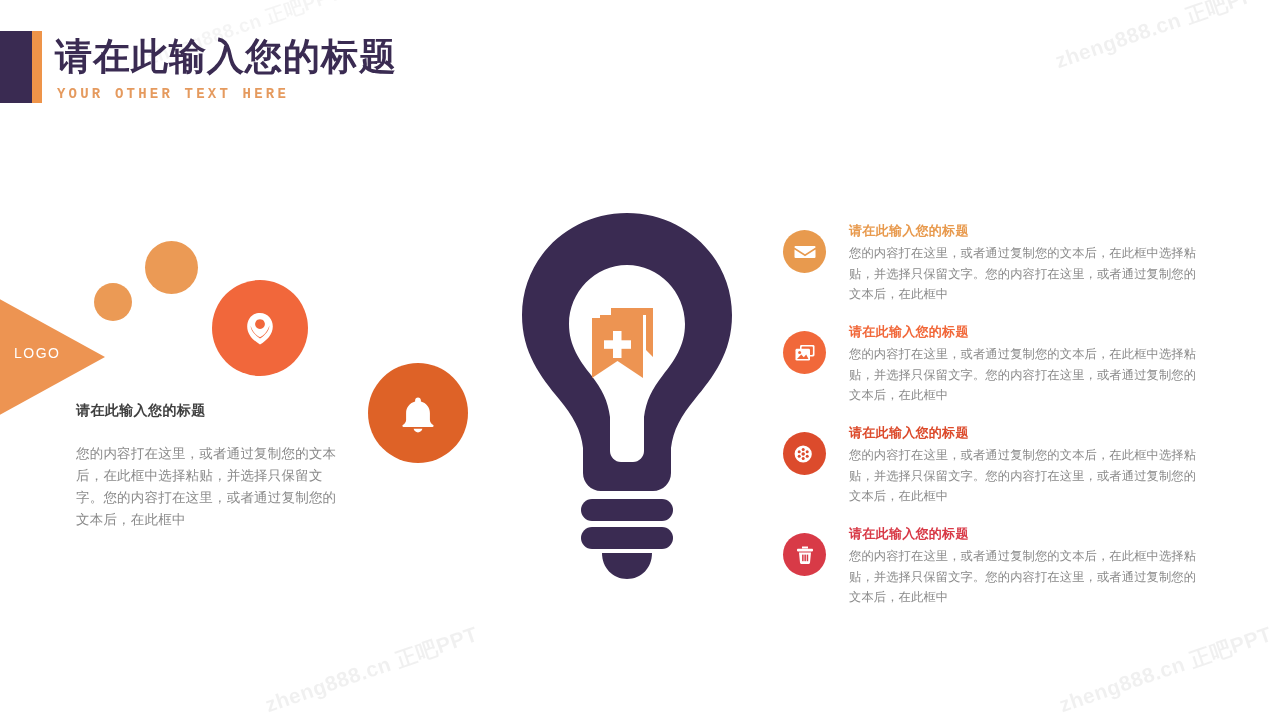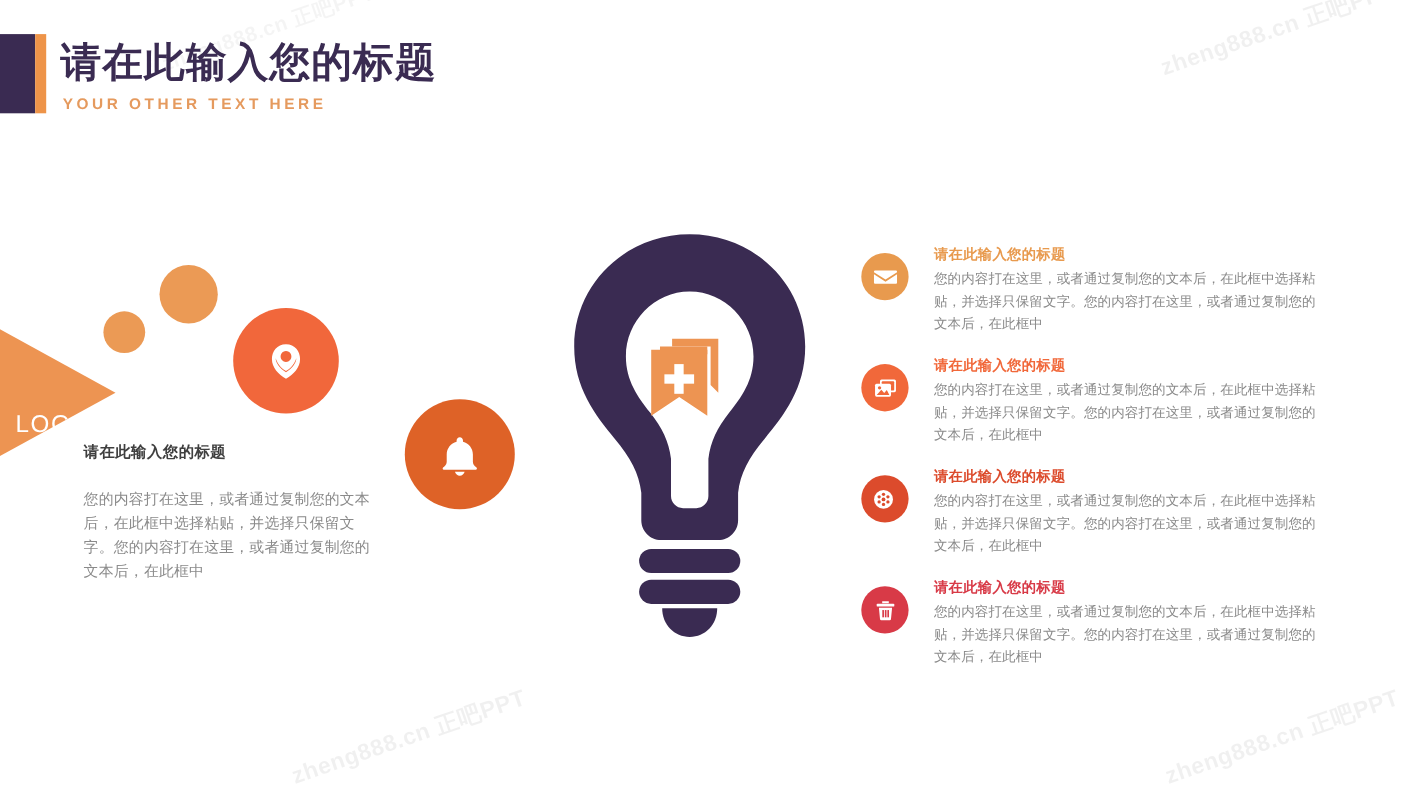--- a/index.html
+++ b/index.html
@@ -48,41 +48,41 @@
   }
   .title-sub {
     position: absolute;
     left: 57px;
     top: 86px;
     font-size: 14px;
     font-weight: bold;
     color: #e59a5e;
     letter-spacing: 3.2px;
     white-space: nowrap;
+    font-family: Liberation Mono, monospace;
   }
 
   
   .logo-triangle {
     position: absolute;
     left: -68px;
     top: 262px;
     width: 0;
     height: 0;
     border-top: 95px solid transparent;
     border-bottom: 95px solid transparent;
     border-left: 173px solid #ed9452;
   }
   .logo-text {
     position: absolute;
     left: 14px;
     top: 345px;
-    font-size: 22px;
+    font-size: 14px;
     color: #ffffff;
     letter-spacing: 1.5px;
-    margin-top: 28px;
   }
   .dot-sm {
     position: absolute;
     left: 94px;
     top: 283px;
     width: 38px;
     height: 38px;
     border-radius: 50%;
     background: #eb9a55;
   }

